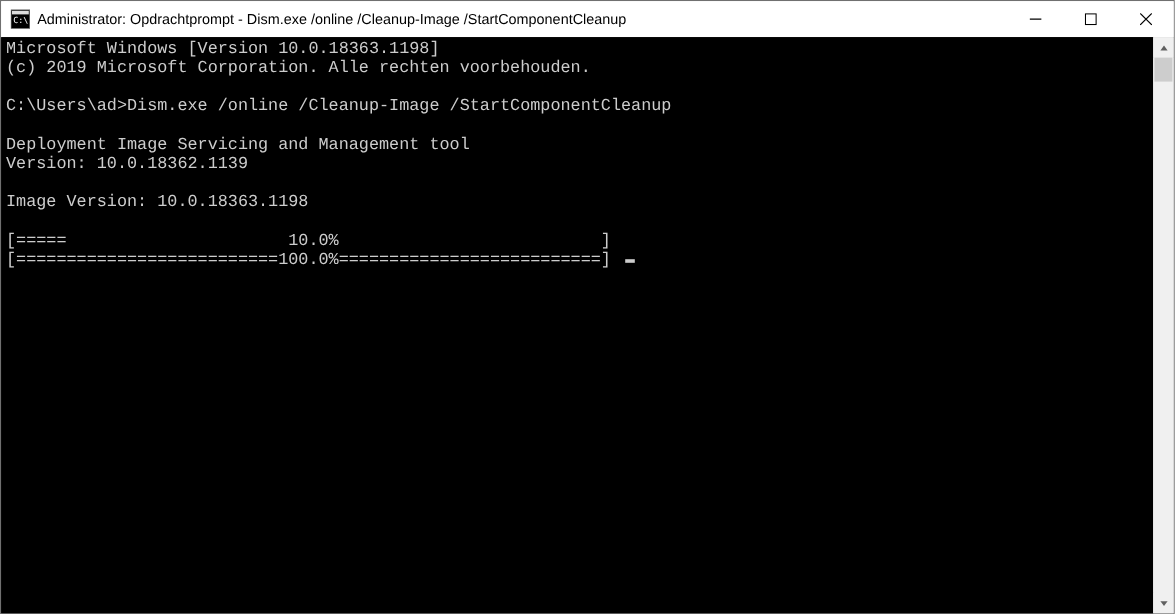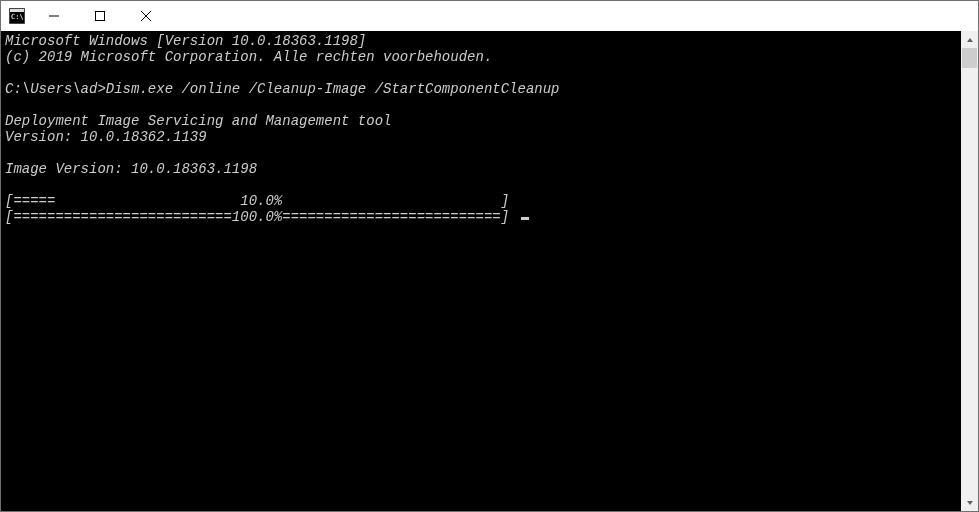--- a/index.html
+++ b/index.html
@@ -54,21 +54,20 @@
     background: transparent;
     border: none;
     cursor: pointer;
   }
   .titlebar-btn svg { width: 10px; height: 10px; }
   .content-wrap {
     flex: 1;
     display: flex;
     background: #000000;
     position: relative;
-    font-style: italic;
   }
   .console {
     flex: 1;
     background: #000000;
     color: #cccccc;
     font-family: Consolas, "Courier New", monospace;
     font-size: 14px;
     line-height: 16px;
     padding: 2px 4px;
     white-space: pre;
@@ -120,20 +119,21 @@
 
 <div class="window">
   <div class="titlebar">
     <span class="titlebar-icon">
       <svg viewBox="0 0 16 16">
         <rect x="0" y="0" width="16" height="16" fill="#000" stroke="#888" stroke-width="1"></rect>
         <rect x="1" y="1" width="14" height="3" fill="#ddd"></rect>
         <text x="2" y="11" font-size="7" fill="#fff" font-family="monospace">C:\</text>
       </svg>
     </span>
+    <span class="titlebar-title">Administrator: Opdrachtprompt - Dism.exe  /online /Cleanup-Image /StartComponentCleanup</span>
     <div class="titlebar-controls">
       <button class="titlebar-btn">
         <svg viewBox="0 0 10 10">
             <line x1="0" y1="5" x2="10" y2="5" stroke="#000" stroke-width="1"></line>
           </svg>
       </button>
       <button class="titlebar-btn">
         <svg viewBox="0 0 10 10">
             <rect x="0.5" y="0.5" width="9" height="9" fill="none" stroke="#000" stroke-width="1"></rect>
           </svg>

